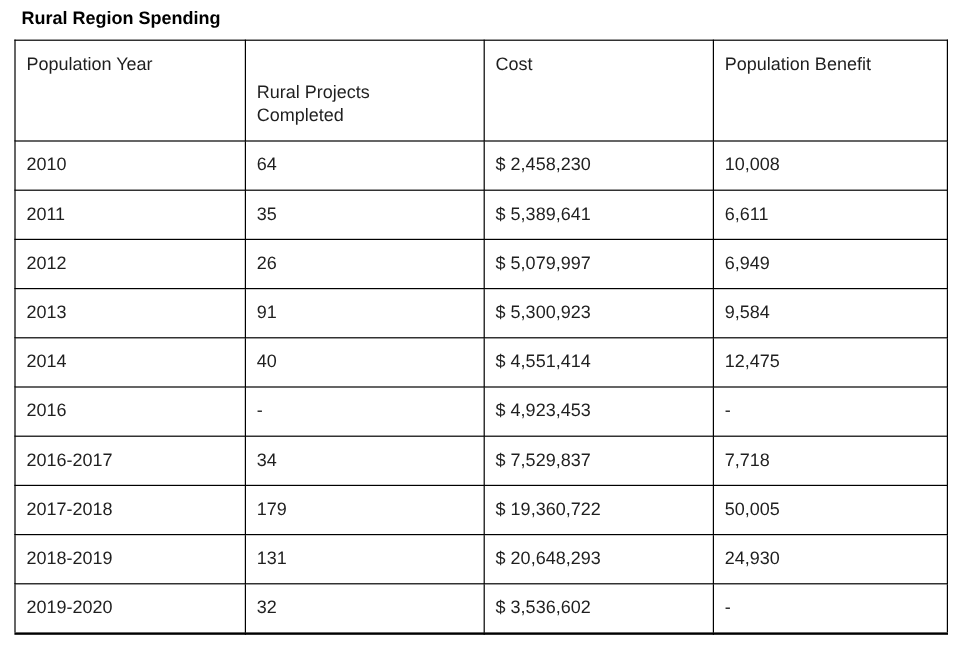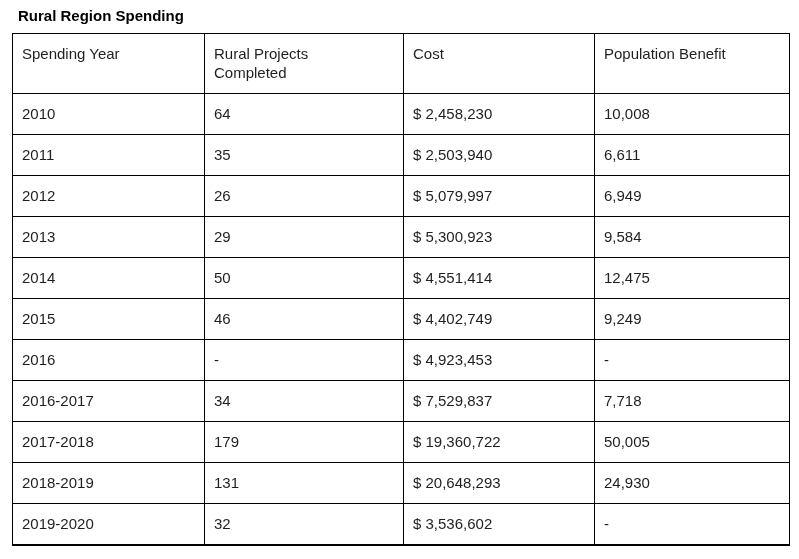--- a/index.html
+++ b/index.html
@@ -44,82 +44,77 @@
     vertical-align: top;
     padding: 10px 9px 11px 9px;
     line-height: 19px;
     white-space: nowrap;
     overflow: hidden;
   }
   th .hdr-wrap {
     display: block;
     max-width: 140px;
     white-space: normal;
+    margin-top: 24px;
   }
   td.cost { }
 </style>
 </head>
 <body>
 
 <div class="page">
   <div class="title">Rural Region Spending</div>
 
   <table class="data-table">
     <colgroup>
       <col class="c1">
         <col class="c2">
         <col class="c3">
         <col class="c4">
     </colgroup>
     <thead>
       <tr>
-        <th><span class="hdr">Spending Year</span></th>
+        <th><span class="hdr">Population Year</span></th>
         <th>
             <span class="hdr hdr-wrap">Rural Projects Completed</span>
           </th>
         <th><span class="hdr">Cost</span></th>
         <th><span class="hdr">Population Benefit</span></th>
       </tr>
     </thead>
     <tbody>
       <tr>
         <td>2010</td>
         <td>64</td>
         <td class="cost">$ 2,458,230</td>
         <td>10,008</td>
       </tr>
       <tr>
         <td>2011</td>
         <td>35</td>
-        <td class="cost">$ 2,503,940</td>
+        <td class="cost">$ 5,389,641</td>
         <td>6,611</td>
       </tr>
       <tr>
         <td>2012</td>
         <td>26</td>
         <td class="cost">$ 5,079,997</td>
         <td>6,949</td>
       </tr>
       <tr>
         <td>2013</td>
-        <td>29</td>
+        <td>91</td>
         <td class="cost">$ 5,300,923</td>
         <td>9,584</td>
       </tr>
       <tr>
         <td>2014</td>
-        <td>50</td>
+        <td>40</td>
         <td class="cost">$ 4,551,414</td>
         <td>12,475</td>
-      </tr>
-      <tr>
-        <td>2015</td>
-        <td>46</td>
-        <td class="cost">$ 4,402,749</td>
-        <td>9,249</td>
       </tr>
       <tr>
         <td>2016</td>
         <td>-</td>
         <td class="cost">$ 4,923,453</td>
         <td>-</td>
       </tr>
       <tr>
         <td>2016-2017</td>
         <td>34</td>

